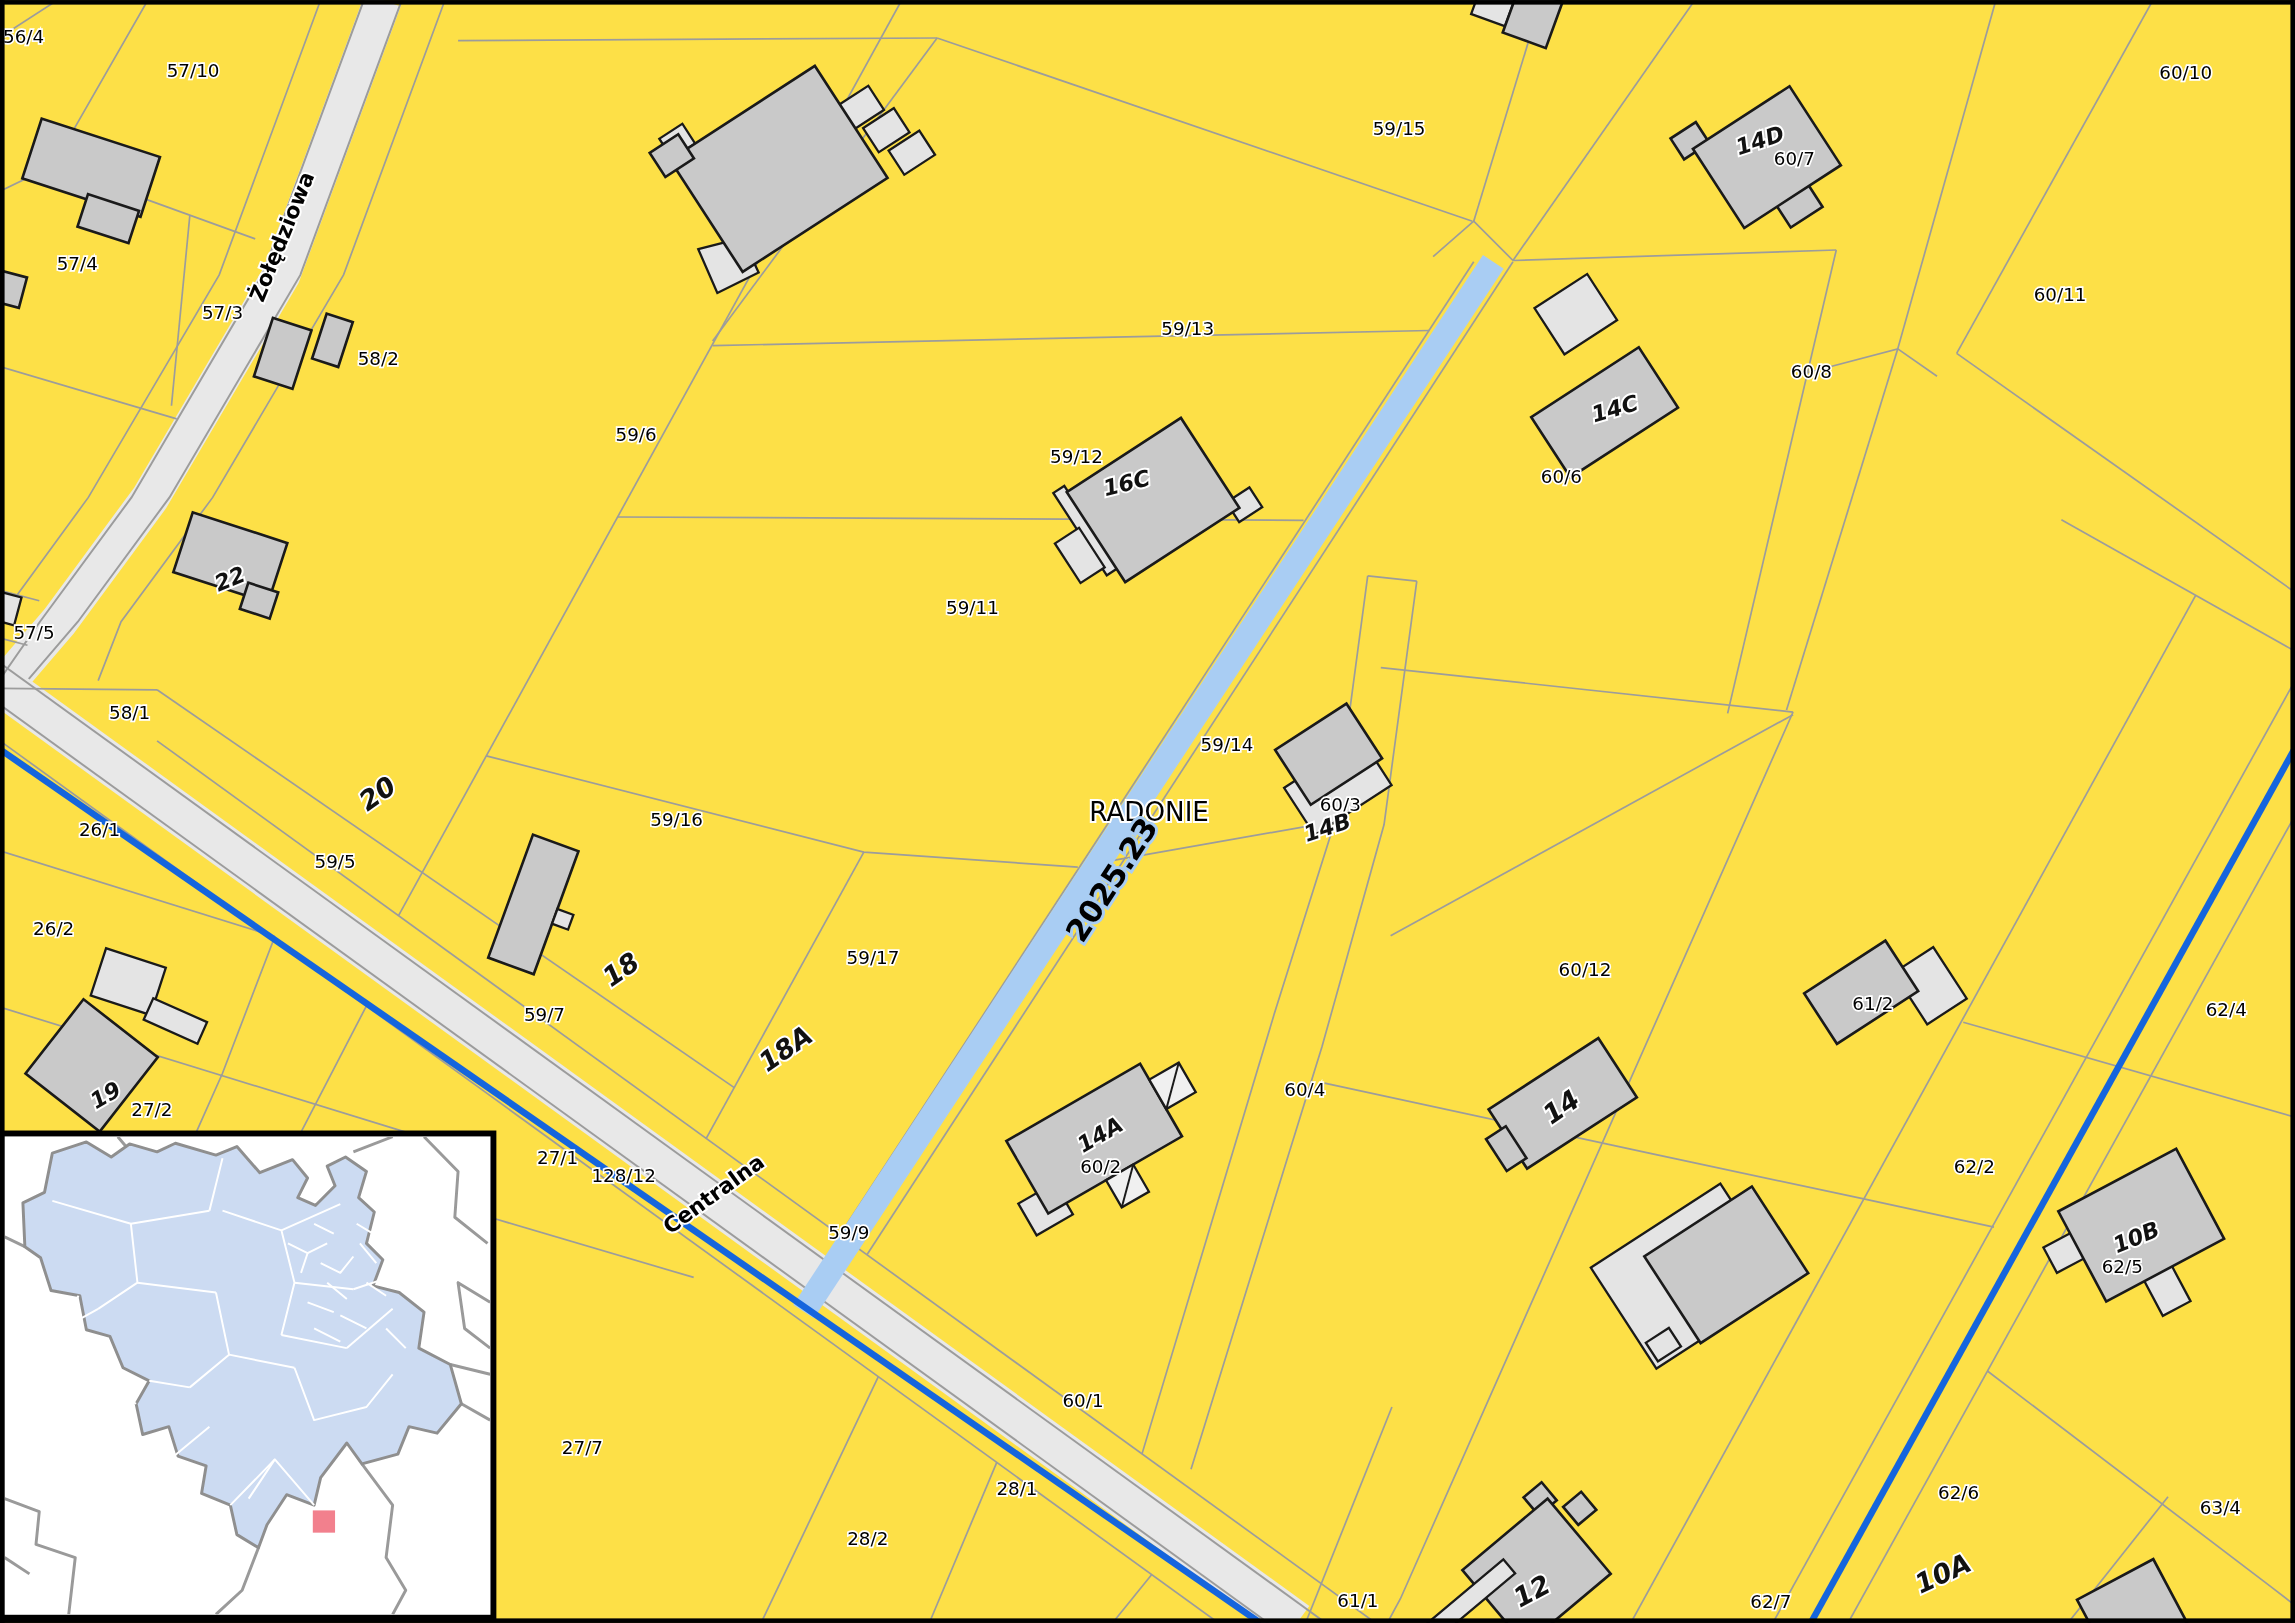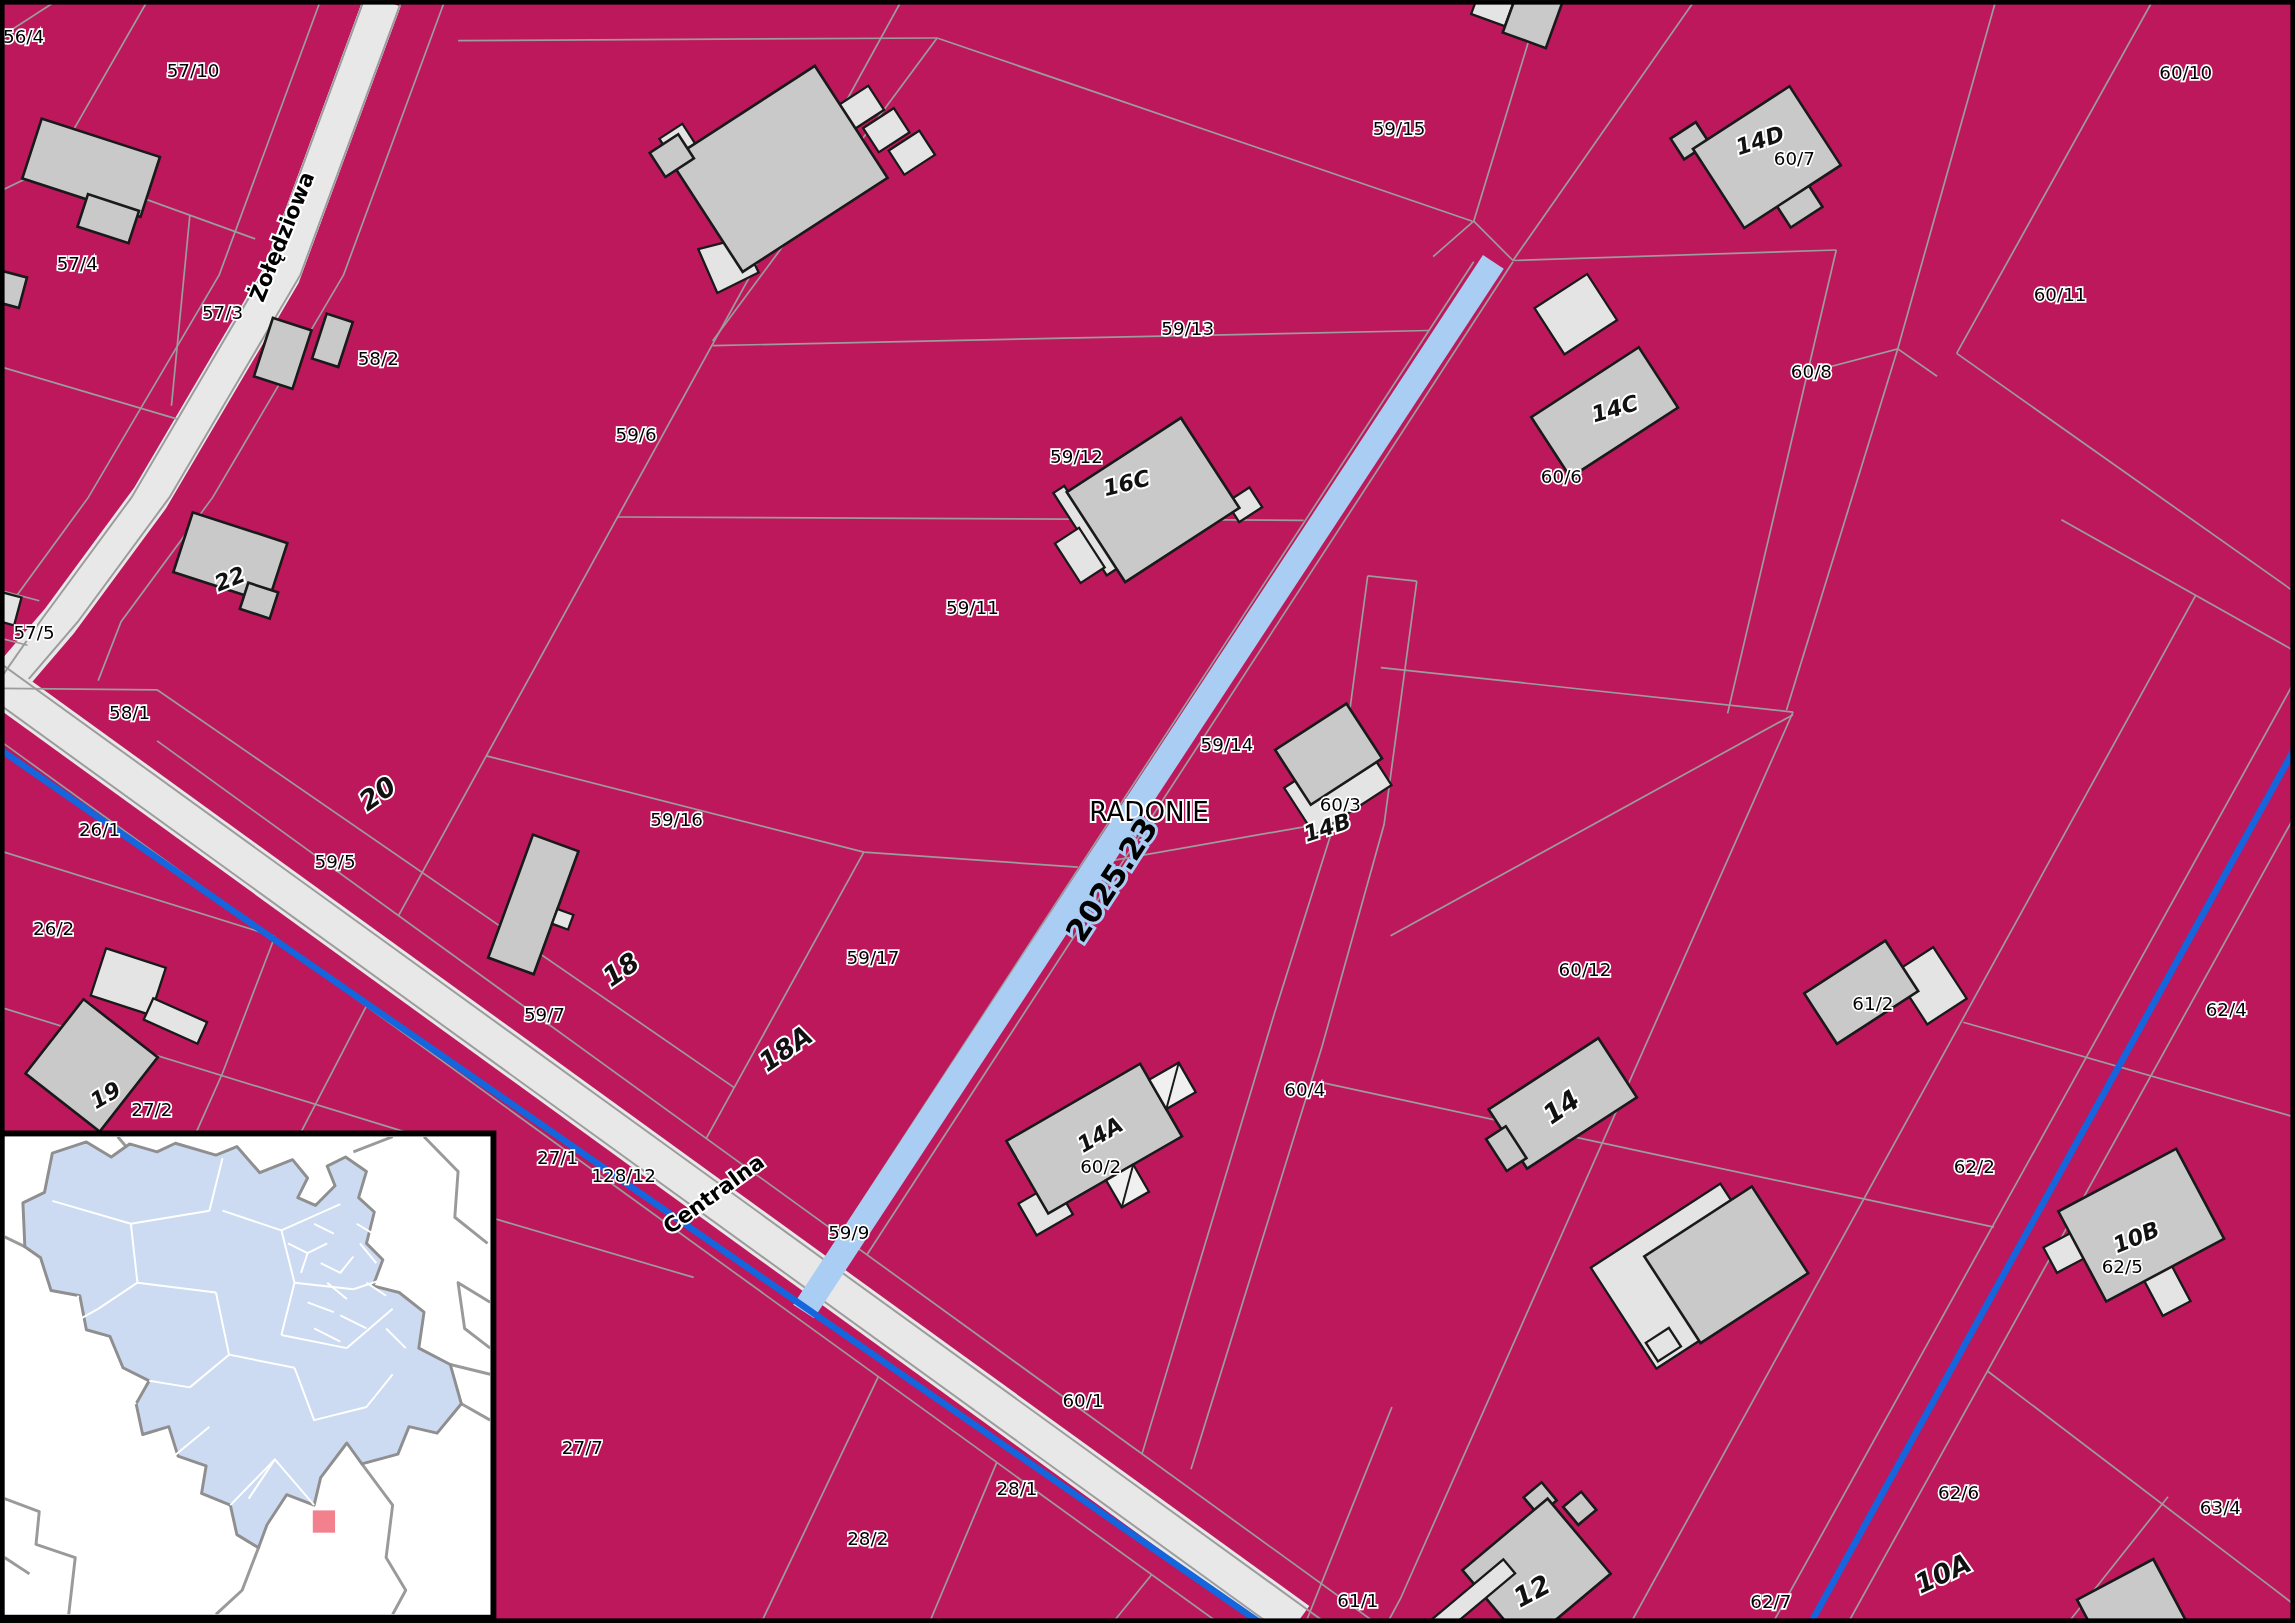--- a/index.html
+++ b/index.html
@@ -1,16 +1,16 @@
 <!DOCTYPE html>
 <html style="font-size:10.5px"><head>
 <meta charset="utf-8">
 <style>
   html,body{margin:0;padding:0;background:#fff;}
-  #page{position:relative;width:2295px;height:1623px;background:#be185d;overflow:hidden;}
+  #page{position:relative;width:2295px;height:1623px;background:#fde047;overflow:hidden;}
   svg{display:block;}
   svg text{font-family:"DejaVu Sans","Liberation Sans",sans-serif;fill:#000;}
   .pl{font-size:28px;stroke:#fff;stroke-width:5px;paint-order:stroke;}
   .al{font-size:34px;font-style:italic;font-weight:600;fill:#111;stroke:#fff;stroke-width:6px;paint-order:stroke;}
   .al2{font-size:41px;font-style:italic;font-weight:600;fill:#111;stroke:#fff;stroke-width:6px;paint-order:stroke;}
   .st{font-size:33px;font-weight:700;stroke:#fff;stroke-width:6px;paint-order:stroke;}
   .loc{font-size:40px;stroke:#fff;stroke-width:6px;paint-order:stroke;}
   .rt{font-size:47px;font-weight:700;stroke-width:9px;paint-order:stroke;}
   .bl{stroke:#9c9c9c;stroke-width:2.6;fill:none;}
   .re{stroke:#9c9c9c;stroke-width:3;fill:none;}

